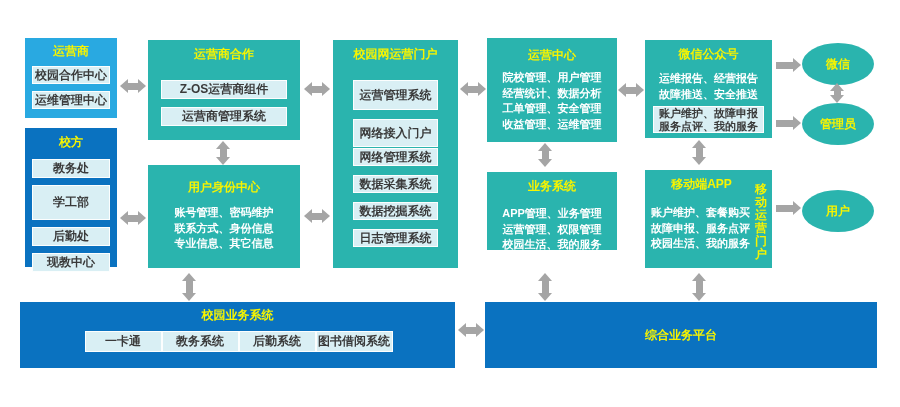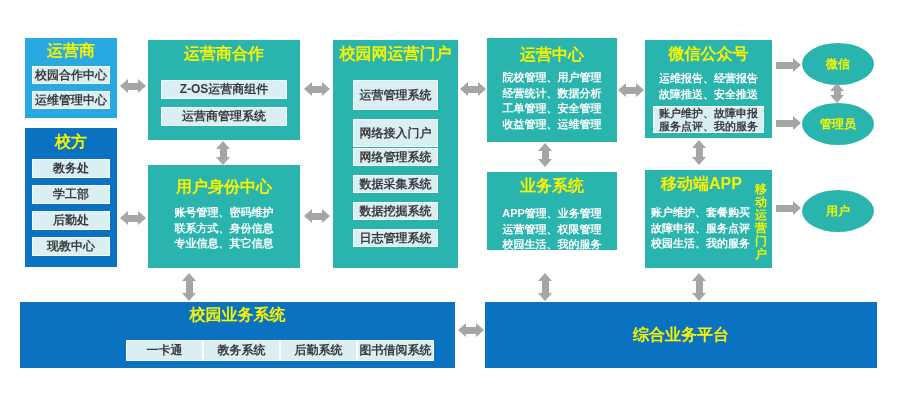--- a/index.html
+++ b/index.html
@@ -5,21 +5,21 @@
   * { margin:0; padding:0; box-sizing:border-box; }
   html,body { background:#fff; }
   body { font-family:"Liberation Sans","DejaVu Sans",sans-serif; }
   .canvas { position:relative; width:900px; height:407px; background:#fff; overflow:hidden; }
 
   .box { position:absolute; }
   .teal  { background:var(--teal); }
   .lblue { background:var(--light_blue); }
   .dblue { background:var(--dark_blue); }
 
-  .title { color:var(--title_yellow); font-weight:bold; font-size:16px; line-height:14px; text-align:center; }
+  .title { color:var(--title_yellow); font-weight:bold; font-size:12px; line-height:14px; text-align:center; }
 
   .chip { background:var(--chip_bg); border:1px solid rgba(255,255,255,.9);
           color:var(--chip_text); font-size:12px; font-weight:bold;
           display:flex; align-items:center; justify-content:center; }
 
   .lines { color:#fff; font-size:11px; font-weight:bold; text-align:center; }
   .lines > div { line-height:15.5px; white-space:nowrap; }
 
   .panel { position:absolute; background:var(--chip_bg); border:1px solid rgba(255,255,255,.9);
            color:var(--chip_text); font-size:11px; font-weight:bold; text-align:center;
@@ -56,21 +56,21 @@
 
   <div class="box lblue" style="left:25px; top:38px; width:92px; height:80px; padding-top:6px;">
     <div class="title" style="margin-bottom:8px;">运营商</div>
     <div class="chip" style="margin:0 7px 7px; height:18px;">校园合作中心</div>
     <div class="chip" style="margin:0 7px 0; height:18px;">运维管理中心</div>
   </div>
 
   <div class="box dblue" style="left:25px; top:128px; width:92px; height:139px; padding-top:7px;">
     <div class="title" style="margin-bottom:10px;">校方</div>
     <div class="chip" style="margin:0 7px 7px; height:19px;">教务处</div>
-    <div class="chip" style="margin:0 7px 7px; height:19px;">学工部</div>
+    <div class="chip" style="margin:0 7px 7px; height:35px;">学工部</div>
     <div class="chip" style="margin:0 7px 7px; height:19px;">后勤处</div>
     <div class="chip" style="margin:0 7px 0; height:19px;">现教中心</div>
   </div>
 
   <div class="box teal" style="left:148px; top:40px; width:152px; height:100px; padding-top:7px;">
     <div class="title" style="margin-bottom:19px;">运营商合作</div>
     <div class="chip" style="margin:0 13px 8px; height:19px;">Z-OS运营商组件</div>
     <div class="chip" style="margin:0 13px 0; height:19px;">运营商管理系统</div>
   </div>
 
@@ -129,21 +129,21 @@
     <div class="lines" style="padding-right:16px;">
       <div>账户维护、套餐购买</div>
       <div>故障申报、服务点评</div>
       <div>校园生活、我的服务</div>
     </div>
     <div class="vlabel" style="right:4px; top:13px;">移动运营门户</div>
   </div>
 
   <div class="box dblue" style="left:20px; top:302px; width:435px; height:66px; padding-top:6px;">
     <div class="title">校园业务系统</div>
-    <div style="display:flex; justify-content:flex-end; padding:0 21px 0 23px; margin-top:18px;">
+    <div style="display:flex; justify-content:center; padding:0 21px 0 23px; margin-top:9px;">
       <div class="chip" style="width:77px; height:21px;">一卡通</div>
       <div class="chip" style="width:77px; height:21px;">教务系统</div>
       <div class="chip" style="width:77px; height:21px;">后勤系统</div>
       <div class="chip" style="width:77px; height:21px;">图书借阅系统</div>
     </div>
   </div>
 
   <div class="box dblue" style="left:485px; top:302px; width:392px; height:66px; display:flex; align-items:center; justify-content:center;">
     <div class="title">综合业务平台</div>
   </div>

